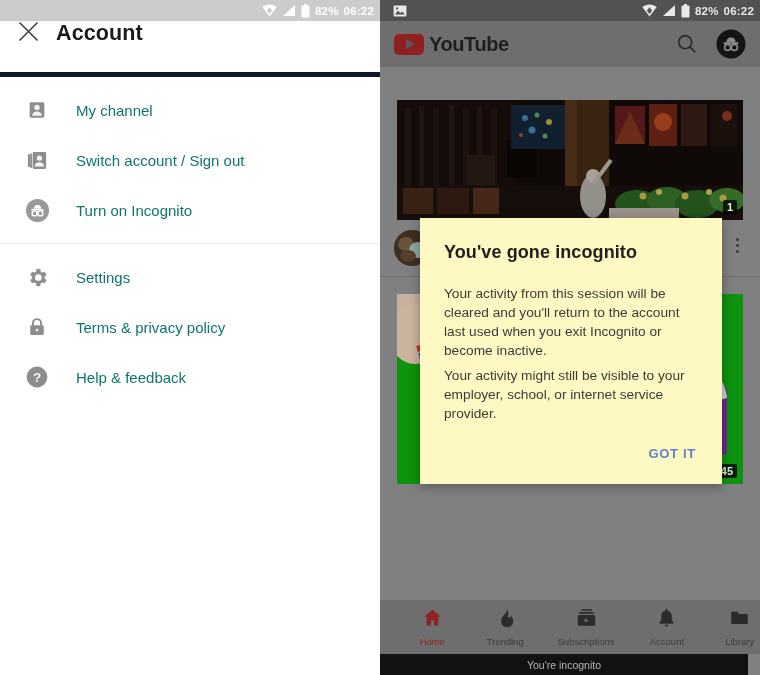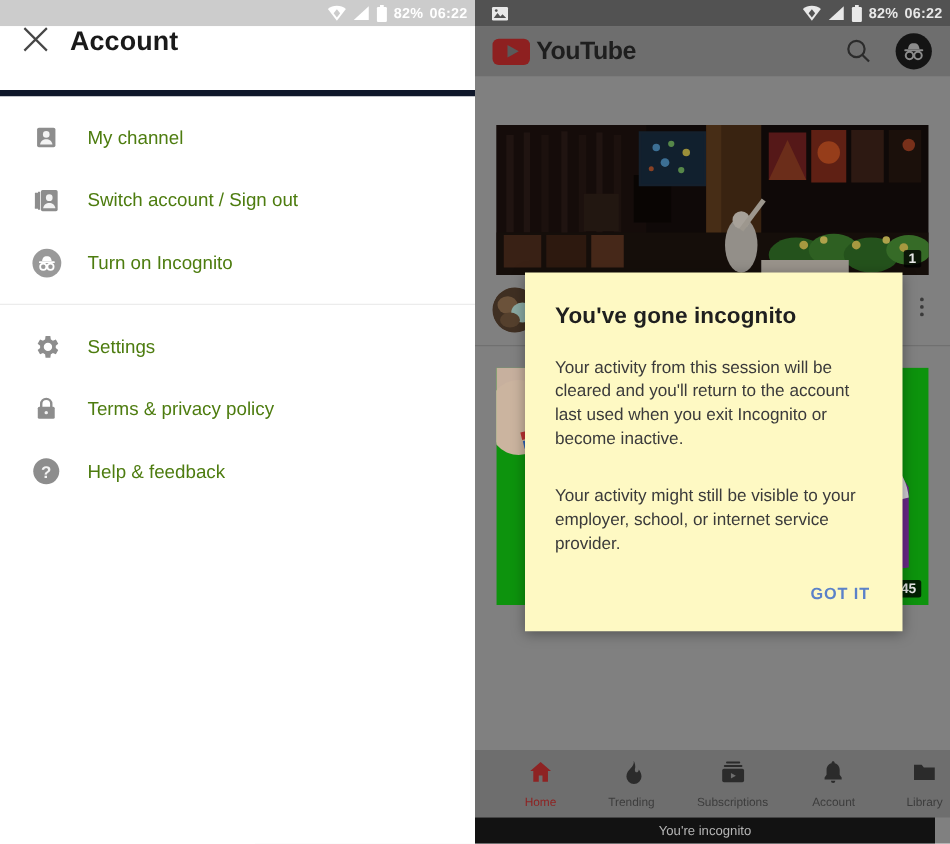--- a/index.html
+++ b/index.html
@@ -37,30 +37,30 @@
   .menu-group + .menu-group { border-top: 1px solid #ececec; }
   .menu-item {
     height: 50px; display: flex; align-items: center; padding-left: 24px;
     cursor: pointer;
   }
   .menu-icon {
     width: 26px; height: 26px; display: flex; align-items: center; justify-content: center;
     flex: 0 0 26px;
   }
   .menu-label {
-    margin-left: 20px; font-size: 15px; color: #4d7c0f;
+    margin-left: 26px; font-size: 15px; color: #0f766e;
   }
 
   
   .panel-right {
     width: 380px; height: 675px; position: relative;
     background: #808080; overflow: hidden;
   }
   .yt-appbar {
-    height: 40px; display: flex; align-items: center; padding: 0 14px;
+    height: 46px; display: flex; align-items: center; padding: 0 14px;
     background: #6e6e6e;
   }
   .yt-logo { display: flex; align-items: center; }
   .yt-play {
     width: 30px; height: 21px; background: #8e2020; border-radius: 5px;
     display: flex; align-items: center; justify-content: center; margin-right: 5px;
   }
   .yt-play-tri {
     width: 0; height: 0; border-left: 9px solid #5a5a5a;
     border-top: 5.5px solid transparent; border-bottom: 5.5px solid transparent;
@@ -112,21 +112,21 @@
   .dialog {
     position: absolute; left: 40px; top: 218px; width: 302px;
     background: #fef9c3; padding: 24px 24px 8px 24px;
     box-shadow: 0 2px 10px rgba(0,0,0,.35);
   }
   .dlg-title {
     font-size: 18px; font-weight: bold; color: #1f1f1f; margin-bottom: 21px;
     letter-spacing: .1px;
   }
   .dlg-body { font-size: 13.7px; line-height: 19px; color: #3b3b3b; }
-  .dlg-body + .dlg-body { margin-top: 27px; }
+  .dlg-body + .dlg-body { margin-top: 6px; }
   .dlg-actions { display: flex; justify-content: flex-end; padding: 19px 0 11px 0; align-items: flex-end; }
   .dlg-btn {
     font-size: 13px; font-weight: bold; color: #5b82c9; letter-spacing: .7px;
     background: none; border: none; cursor: pointer; padding: 4px 2px;
     font-family: "Liberation Sans", sans-serif;
   }
 </style>
 </head>
 <body>
 

